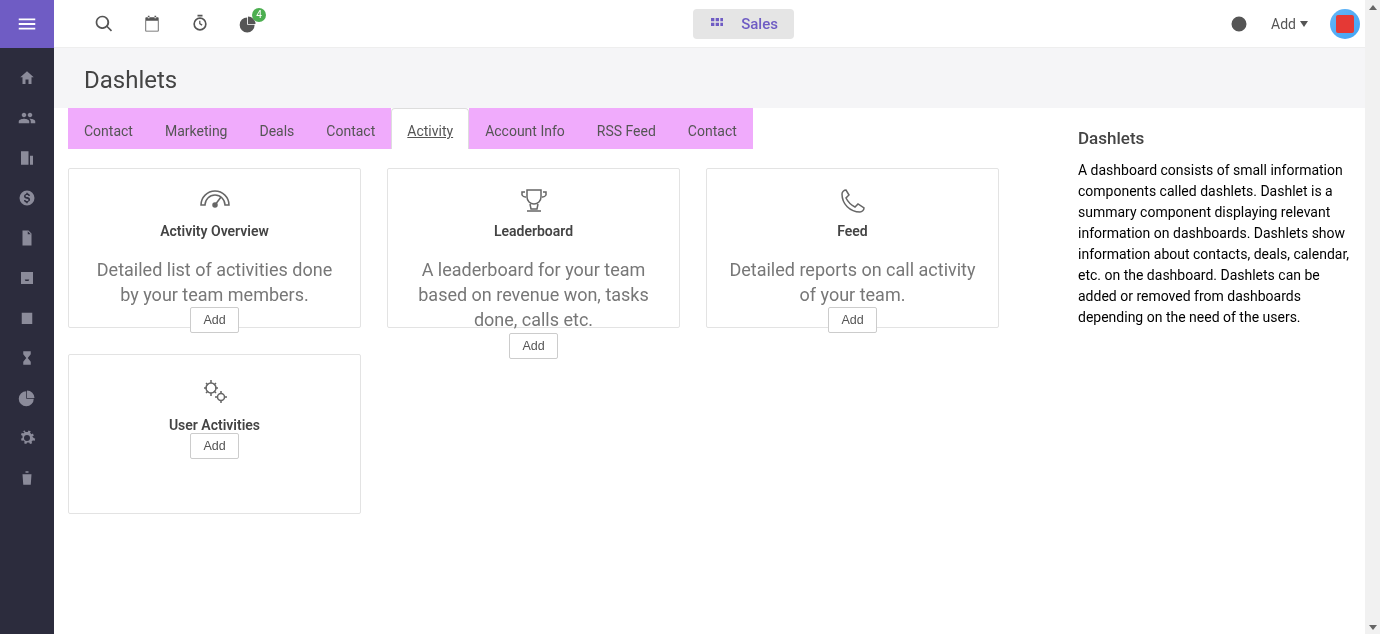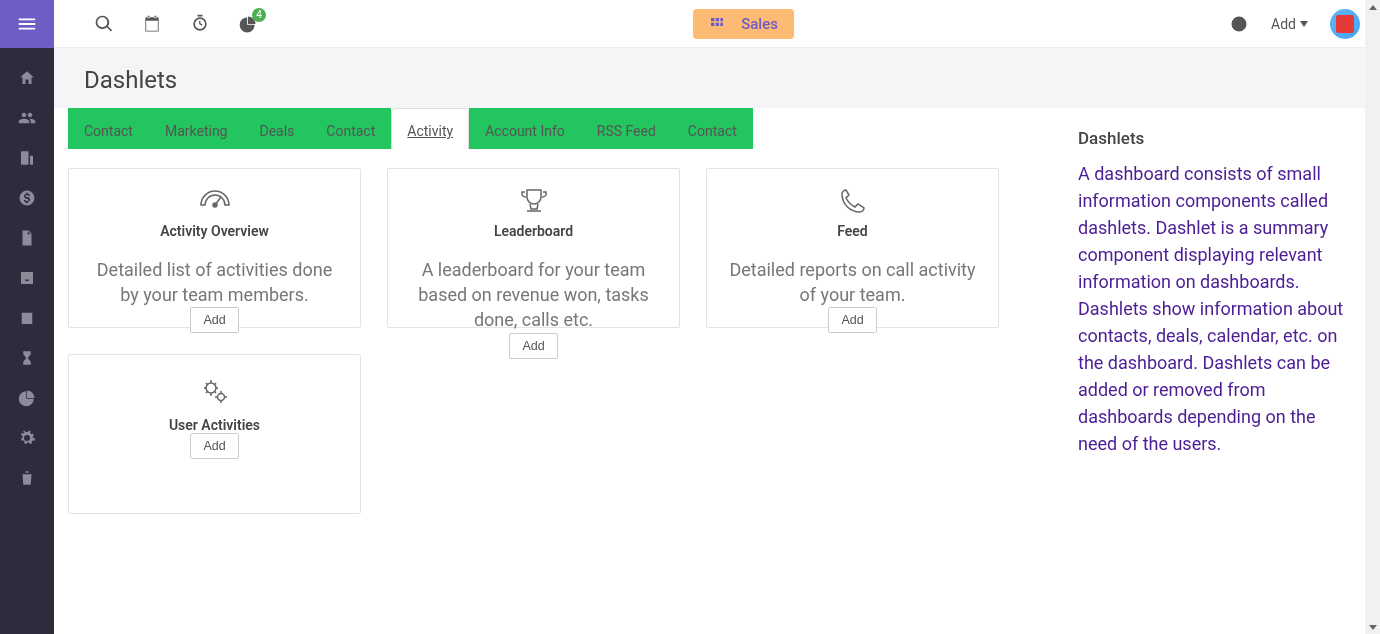--- a/index.html
+++ b/index.html
@@ -63,21 +63,21 @@
       font-size: 10px;
       min-width: 14px; height: 14px;
       border-radius: 7px;
       display: flex; align-items: center; justify-content: center;
       padding: 0 3px;
     }
     .topbar-center { flex: 1; display: flex; justify-content: center; }
     .sales-pill {
       display: flex; align-items: center; gap: 16px;
       padding: 6px 16px;
-      background: #fdba74;
+      background: #e5e5e5;
       border-radius: 4px;
       cursor: pointer;
       color: #6f5cc4;
       font-weight: 500;
       font-size: 15px;
     }
     .sales-pill svg { fill: #6f5cc4; width: 16px; height: 16px; }
     .topbar-right { display: flex; align-items: center; gap: 22px; }
     .add-dropdown { display: flex; align-items: center; gap: 4px; cursor: pointer; color: #555; font-size: 14px; }
     .avatar {
@@ -106,21 +106,21 @@
       border-bottom: 1px solid transparent;
       margin: 0 0 18px 0;
     }
     .tab {
       padding: 14px 15px 10px;
       cursor: pointer;
       color: #555;
       font-size: 14px;
       border: 1px solid transparent;
       border-bottom: none;
-      background: #22c55e;
+      background: #f0abfc;
     }
     .tab.active {
       border-color: #ddd;
       border-radius: 4px 4px 0 0;
       background: #fff;
       text-decoration: underline;
     }
     
     
     .cards {
@@ -149,21 +149,21 @@
       background: #fff;
       padding: 5px 12px;
       font-size: 12.5px;
       color: #555;
       cursor: pointer;
       border-radius: 2px;
     }
     
     
     .info-title { font-size: 17px; color: #444; font-weight: 500; margin-bottom: 12px; }
-    .info-text { font-size: 18px; color: #4c1d95; line-height: 1.5; }
+    .info-text { font-size: 14px; color: #000000; line-height: 1.5; }
     
     
     .scrollbar-y {
       position: absolute; right: 0; top: 0; bottom: 0; width: 15px;
       background: #f1f1f1; display:flex; flex-direction:column; justify-content:space-between; align-items:center;
     }
     .scrollbar-arrow { width: 15px; height: 15px; display:flex; align-items:center; justify-content:center; cursor:pointer; }
     .scrollbar-arrow svg { fill:#666; width:10px; height:10px; }
     .container{ position:relative; }
   </style>

